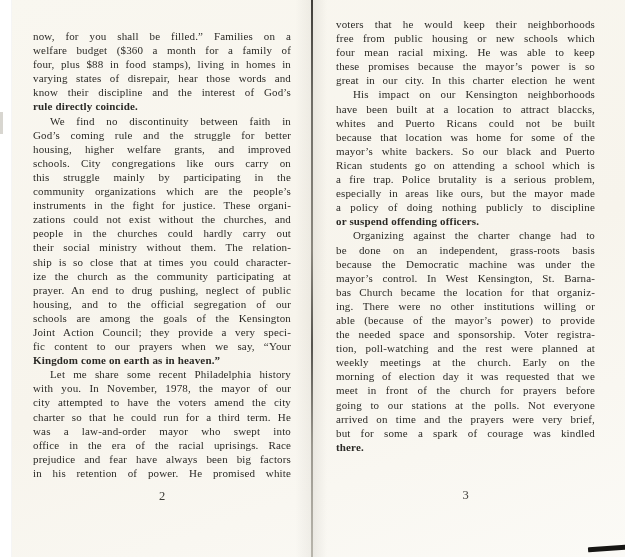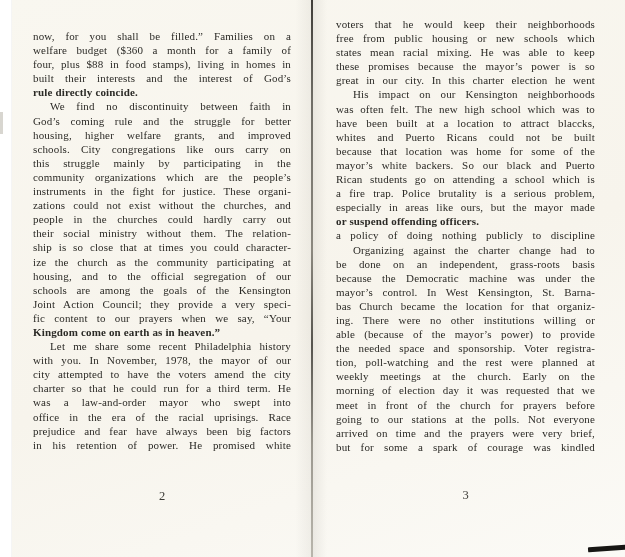--- a/index.html
+++ b/index.html
@@ -77,34 +77,36 @@
 <div class="book">
 
   <div class="edge-strip"></div>
   <div class="edge-notch"></div>
 
   <div>
     <div class="text-col left" id="left-text">
         <div class="line">now, for you shall be filled.” Families on a</div>
         <div class="line">welfare budget ($360 a month for a family of</div>
         <div class="line">four, plus $88 in food stamps), living in homes in</div>
-        <div class="line">built their interests and the interest of God’s</div>
+        <div class="line">varying states of disrepair, hear those words and</div>
+        <div class="line">know their discipline and the interest of God’s</div>
         <div class="line para-end">rule directly coincide.</div>
         <div class="line indent">We find no discontinuity between faith in</div>
         <div class="line">God’s coming rule and the struggle for better</div>
         <div class="line">housing, higher welfare grants, and improved</div>
         <div class="line">schools. City congregations like ours carry on</div>
         <div class="line">this struggle mainly by participating in the</div>
         <div class="line">community organizations which are the people’s</div>
         <div class="line">instruments in the fight for justice. These organi-</div>
         <div class="line">zations could not exist without the churches, and</div>
         <div class="line">people in the churches could hardly carry out</div>
         <div class="line">their social ministry without them. The relation-</div>
         <div class="line">ship is so close that at times you could character-</div>
         <div class="line">ize the church as the community participating at</div>
+        <div class="line">prayer. An end to drug pushing, neglect of public</div>
         <div class="line">housing, and to the official segregation of our</div>
         <div class="line">schools are among the goals of the Kensington</div>
         <div class="line">Joint Action Council; they provide a very speci-</div>
         <div class="line">fic content to our prayers when we say, “Your</div>
         <div class="line para-end">Kingdom come on earth as in heaven.”</div>
         <div class="line indent">Let me share some recent Philadelphia history</div>
         <div class="line">with you. In November, 1978, the mayor of our</div>
         <div class="line">city attempted to have the voters amend the city</div>
         <div class="line">charter so that he could run for a third term. He</div>
         <div class="line">was a law-and-order mayor who swept into</div>
@@ -116,48 +118,48 @@
   </div>
 
   <div class="gutter-shade-left"></div>
   <div class="gutter-line"></div>
   <div class="gutter-shade-right"></div>
 
   <div>
     <div class="text-col right" id="right-text">
         <div class="line">voters that he would keep their neighborhoods</div>
         <div class="line">free from public housing or new schools which</div>
-        <div class="line">states mean racial mixing. He was able to keep</div>
+        <div class="line">four mean racial mixing. He was able to keep</div>
         <div class="line">these promises because the mayor’s power is so</div>
         <div class="line">great in our city. In this charter election he went</div>
         <div class="line indent">His impact on our Kensington neighborhoods</div>
-        <div class="line">was often felt. The new high school which was to</div>
         <div class="line">have been built at a location to attract blaccks,</div>
         <div class="line">whites and Puerto Ricans could not be built</div>
         <div class="line">because that location was home for some of the</div>
         <div class="line">mayor’s white backers. So our black and Puerto</div>
         <div class="line">Rican students go on attending a school which is</div>
         <div class="line">a fire trap. Police brutality is a serious problem,</div>
         <div class="line">especially in areas like ours, but the mayor made</div>
+        <div class="line">a policy of doing nothing publicly to discipline</div>
         <div class="line para-end">or suspend offending officers.</div>
-        <div class="line">a policy of doing nothing publicly to discipline</div>
         <div class="line indent">Organizing against the charter change had to</div>
         <div class="line">be done on an independent, grass-roots basis</div>
         <div class="line">because the Democratic machine was under the</div>
         <div class="line">mayor’s control. In West Kensington, St. Barna-</div>
         <div class="line">bas Church became the location for that organiz-</div>
         <div class="line">ing. There were no other institutions willing or</div>
         <div class="line">able (because of the mayor’s power) to provide</div>
         <div class="line">the needed space and sponsorship. Voter registra-</div>
         <div class="line">tion, poll-watching and the rest were planned at</div>
         <div class="line">weekly meetings at the church. Early on the</div>
         <div class="line">morning of election day it was requested that we</div>
         <div class="line">meet in front of the church for prayers before</div>
         <div class="line">going to our stations at the polls. Not everyone</div>
         <div class="line">arrived on time and the prayers were very brief,</div>
         <div class="line">but for some a spark of courage was kindled</div>
+        <div class="line para-end">there.</div>
       </div>
     <div class="page-number right">3</div>
   </div>
 
   <div class="corner-mark"></div>
 
 </div>
 
 </body></html>

